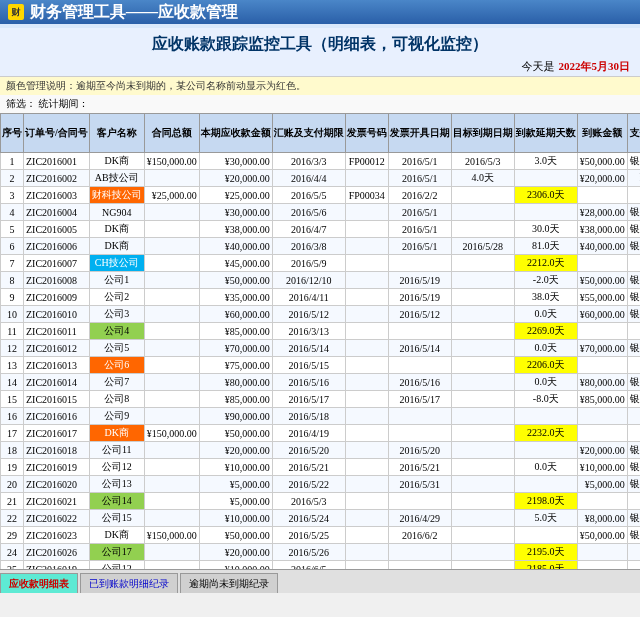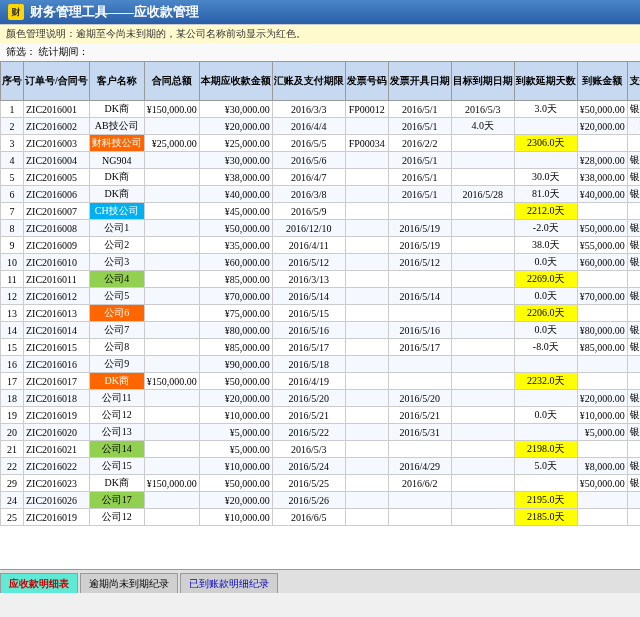--- a/index.html
+++ b/index.html
@@ -20,21 +20,21 @@
       gap: 6px;
       height: 24px;
     }
     .title-bar-icon {
       width: 16px; height: 16px;
       background: #ffd700;
       border-radius: 2px;
       display: flex; align-items: center; justify-content: center;
       font-size: 9px; color: #333; font-weight: bold;
     }
-    .title-bar-text { font-size: 13px; font-weight: bold; }
+    .title-bar-text { font-size: 16px; font-weight: bold; }
     .main-container {
       background: white;
       height: calc(617px - 24px - 24px);
       overflow: hidden;
       display: flex;
       flex-direction: column;
     }
     .page-title {
       text-align: center;
       font-size: 16px;
@@ -140,20 +140,27 @@
 <body>
 
 <div class="title-bar">
   <div class="title-bar-icon">
     <span>财</span>
   </div>
   <span class="title-bar-text">财务管理工具——应收款管理</span>
 </div>
 
 <div class="main-container">
+  <div style="background:#d9e8fb; padding:4px 0 0 0;">
+    <div class="page-title">应收账款跟踪监控工具（明细表，可视化监控）</div>
+    <div class="date-row">
+      <span>今天是</span>
+      <span style="color:#cc0000; font-weight:bold; margin-left:4px;">2022年5月30日</span>
+    </div>
+  </div>
 
   <div class="color-legend">颜色管理说明：逾期至今尚未到期的，某公司名称前动显示为红色。</div>
 
 
   <div class="filter-row">
     <span>筛选：</span>
     <span>统计期间：</span>
   </div>
 
   <div class="table-container">
@@ -525,16 +532,16 @@
             <td class="overdue-yellow">2185.0天</td>
             <td class="align-right"></td>
             <td></td>
           </tr>
         </tbody>
     </table>
   </div>
 
   <div class="bottom-tabs">
   <div class="tab tab-active" style="color: rgb(204, 0, 0);">应收款明细表</div>
+      <div class="tab" style="color: rgb(0, 0, 204);">已到账款明细纪录</div>
       <div class="tab">逾期尚未到期纪录</div>
-      <div class="tab" style="color: rgb(0, 0, 204);">已到账款明细纪录</div>
     </div>
 </div>
 
 </body></html>

